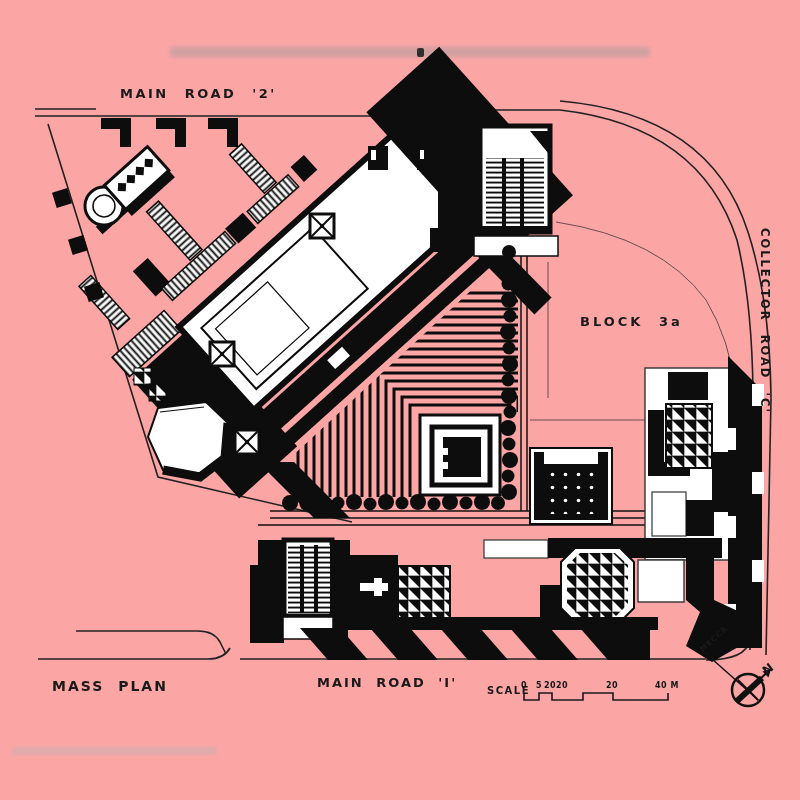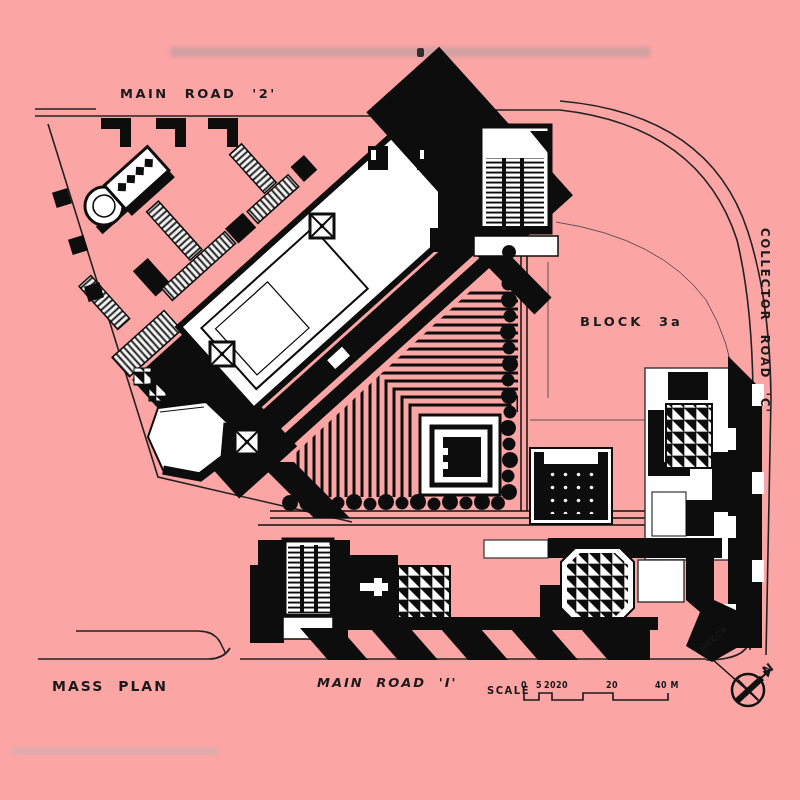--- a/index.html
+++ b/index.html
@@ -4,21 +4,21 @@
 <style>
   html,body{margin:0;padding:0;background:#fff;}
   .canvas{position:relative;width:800px;height:800px;background:#fca5a5;overflow:hidden;
           font-family:"DejaVu Sans","Liberation Sans",sans-serif;color:#141414;}
   .lbl{position:absolute;font-weight:bold;color:#1a1a1a;white-space:nowrap;}
   .lbl-road2{left:120px;top:86px;font-size:13px;letter-spacing:2.5px;word-spacing:9px;}
   .lbl-collector{left:772px;top:228px;font-size:11.5px;letter-spacing:2px;word-spacing:7px;
                  transform:rotate(90deg);transform-origin:0 0;}
   .lbl-block{left:580px;top:314px;font-size:13px;letter-spacing:3px;word-spacing:8px;}
   .lbl-massplan{left:52px;top:678px;font-size:14px;letter-spacing:2px;word-spacing:7px;}
-  .lbl-road1{left:317px;top:675px;font-size:13px;letter-spacing:2px;word-spacing:6px;font-style:italic;}
+  .lbl-road1{left:317px;top:675px;font-size:13px;letter-spacing:2px;word-spacing:6px;}
   .lbl-scale{left:487px;top:685px;font-size:10px;letter-spacing:1.5px;}
   .tick{position:absolute;font-size:8px;font-weight:bold;top:681px;letter-spacing:.5px;}
   .t0{left:521px}.t1{left:536px}.t2{left:544px}.t3{left:556px}.t4{left:606px}.t5{left:655px}
   .lbl-mecca{left:698px;top:647px;font-size:7.5px;letter-spacing:1px;
              transform:rotate(-42deg);transform-origin:0 0;}
   .lbl-n{left:763px;top:662px;font-size:12px;transform:rotate(-38deg);}
   .blur-strip{position:absolute;border-radius:2px;}
   .strip-top{left:170px;top:47px;width:480px;height:10px;background:#9a9a9a;
              filter:blur(2.2px);opacity:.45;}
   .strip-top-dot{left:417px;top:48px;width:7px;height:9px;background:#222;filter:blur(.7px);opacity:.9;}

